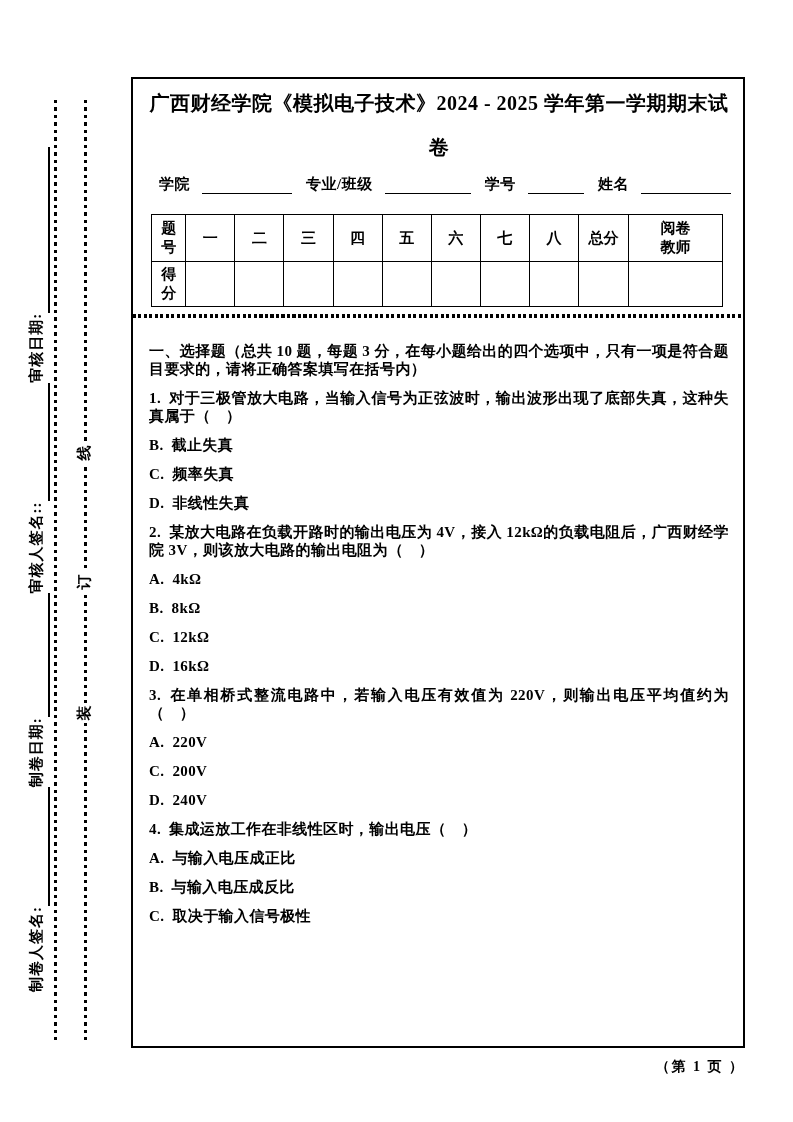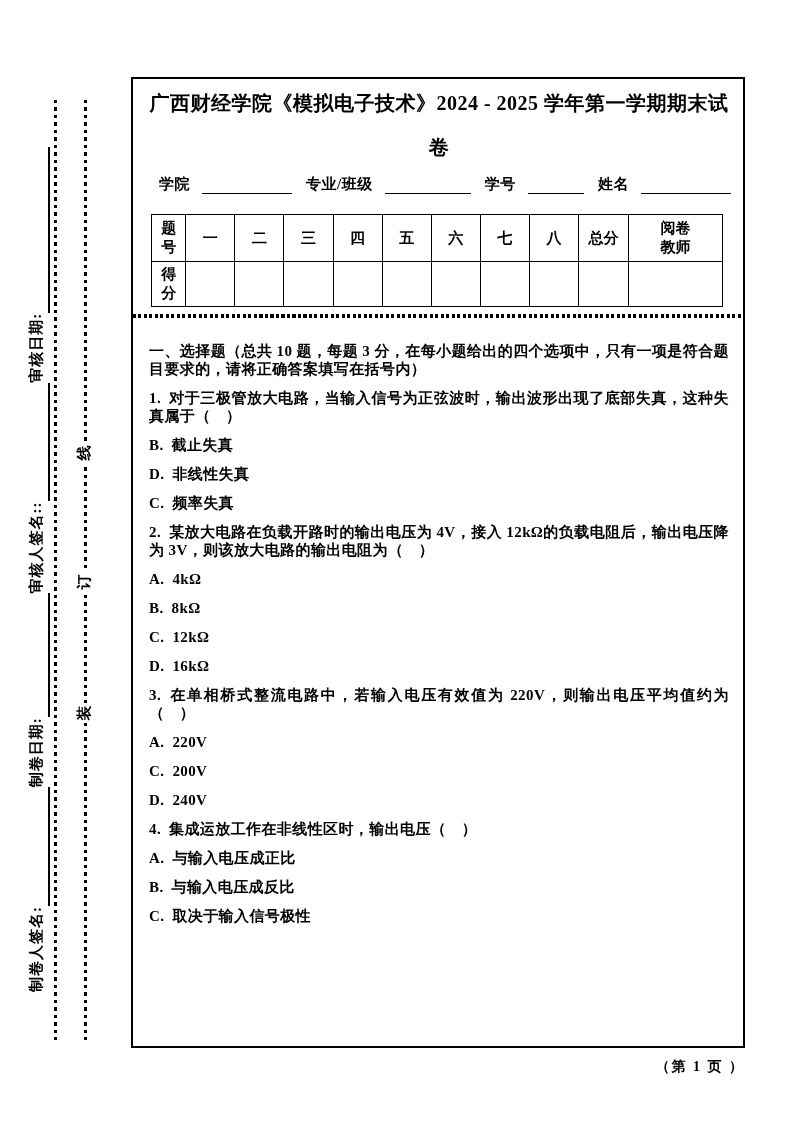--- a/index.html
+++ b/index.html
@@ -173,24 +173,24 @@
       </table>
 
     <div class="dotted-sep"></div>
 
     <div class="qa">
 
       <p>一、选择题（总共 10 题，每题 3 分，在每小题给出的四个选项中，只有一项是符合题目要求的，请将正确答案填写在括号内）</p>
 
       <p><span class="q-num">1.</span><span>对于三极管放大电路，当输入信号为正弦波时，输出波形出现了底部失真，这种失真属于（　）</span></p>
       <p><span class="opt-label">B.</span><span>截止失真</span></p>
+      <p><span class="opt-label">C.</span><span>频率失真</span></p>
       <p><span class="opt-label">D.</span><span>非线性失真</span></p>
-      <p><span class="opt-label">C.</span><span>频率失真</span></p>
-
-      <p><span class="q-num">2.</span><span>某放大电路在负载开路时的输出电压为 4V，接入 12kΩ的负载电阻后，输出电压降为 3V，则该放大电路的输出电阻为（　）</span></p>
+
+      <p><span class="q-num">2.</span><span>某放大电路在负载开路时的输出电压为 4V，接入 12kΩ的负载电阻后，广西财经学院 3V，则该放大电路的输出电阻为（　）</span></p>
       <p><span class="opt-label">A.</span><span>4kΩ</span></p>
       <p><span class="opt-label">B.</span><span>8kΩ</span></p>
       <p><span class="opt-label">C.</span><span>12kΩ</span></p>
       <p><span class="opt-label">D.</span><span>16kΩ</span></p>
 
       <p><span class="q-num">3.</span><span>在单相桥式整流电路中，若输入电压有效值为 220V，则输出电压平均值约为（　）</span></p>
       <p><span class="opt-label">A.</span><span>220V</span></p>
       <p><span class="opt-label">C.</span><span>200V</span></p>
       <p><span class="opt-label">D.</span><span>240V</span></p>
 

